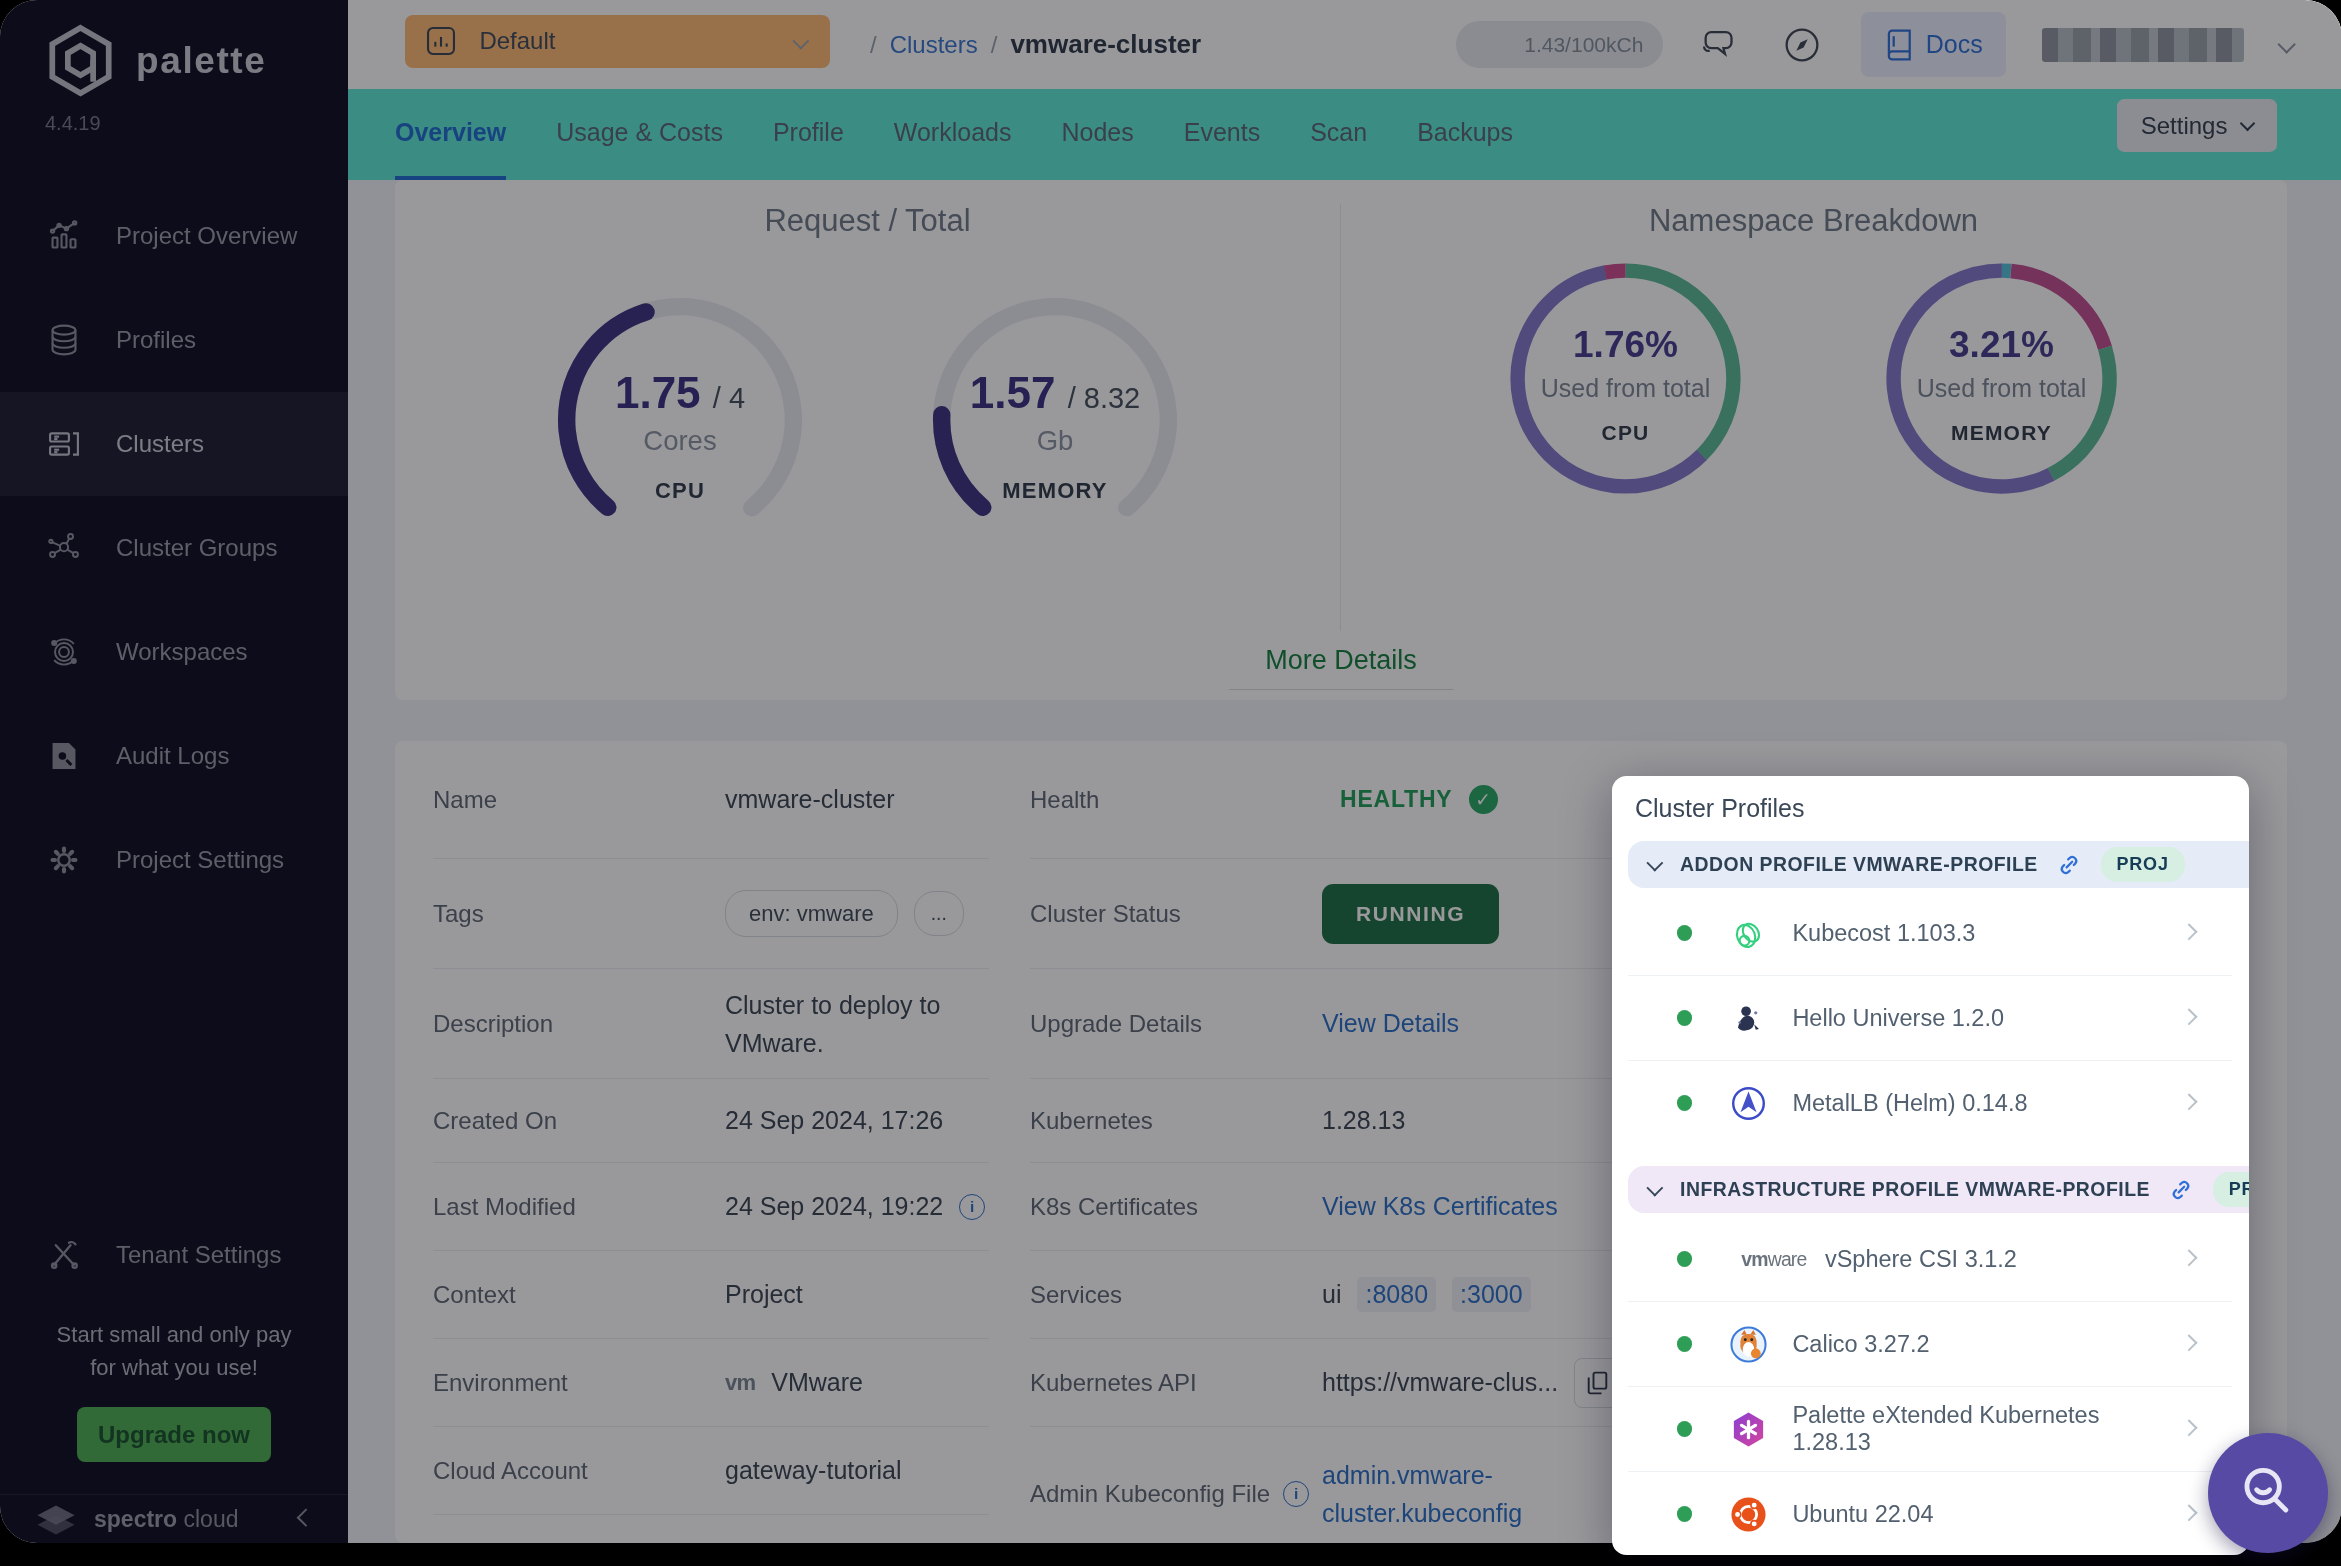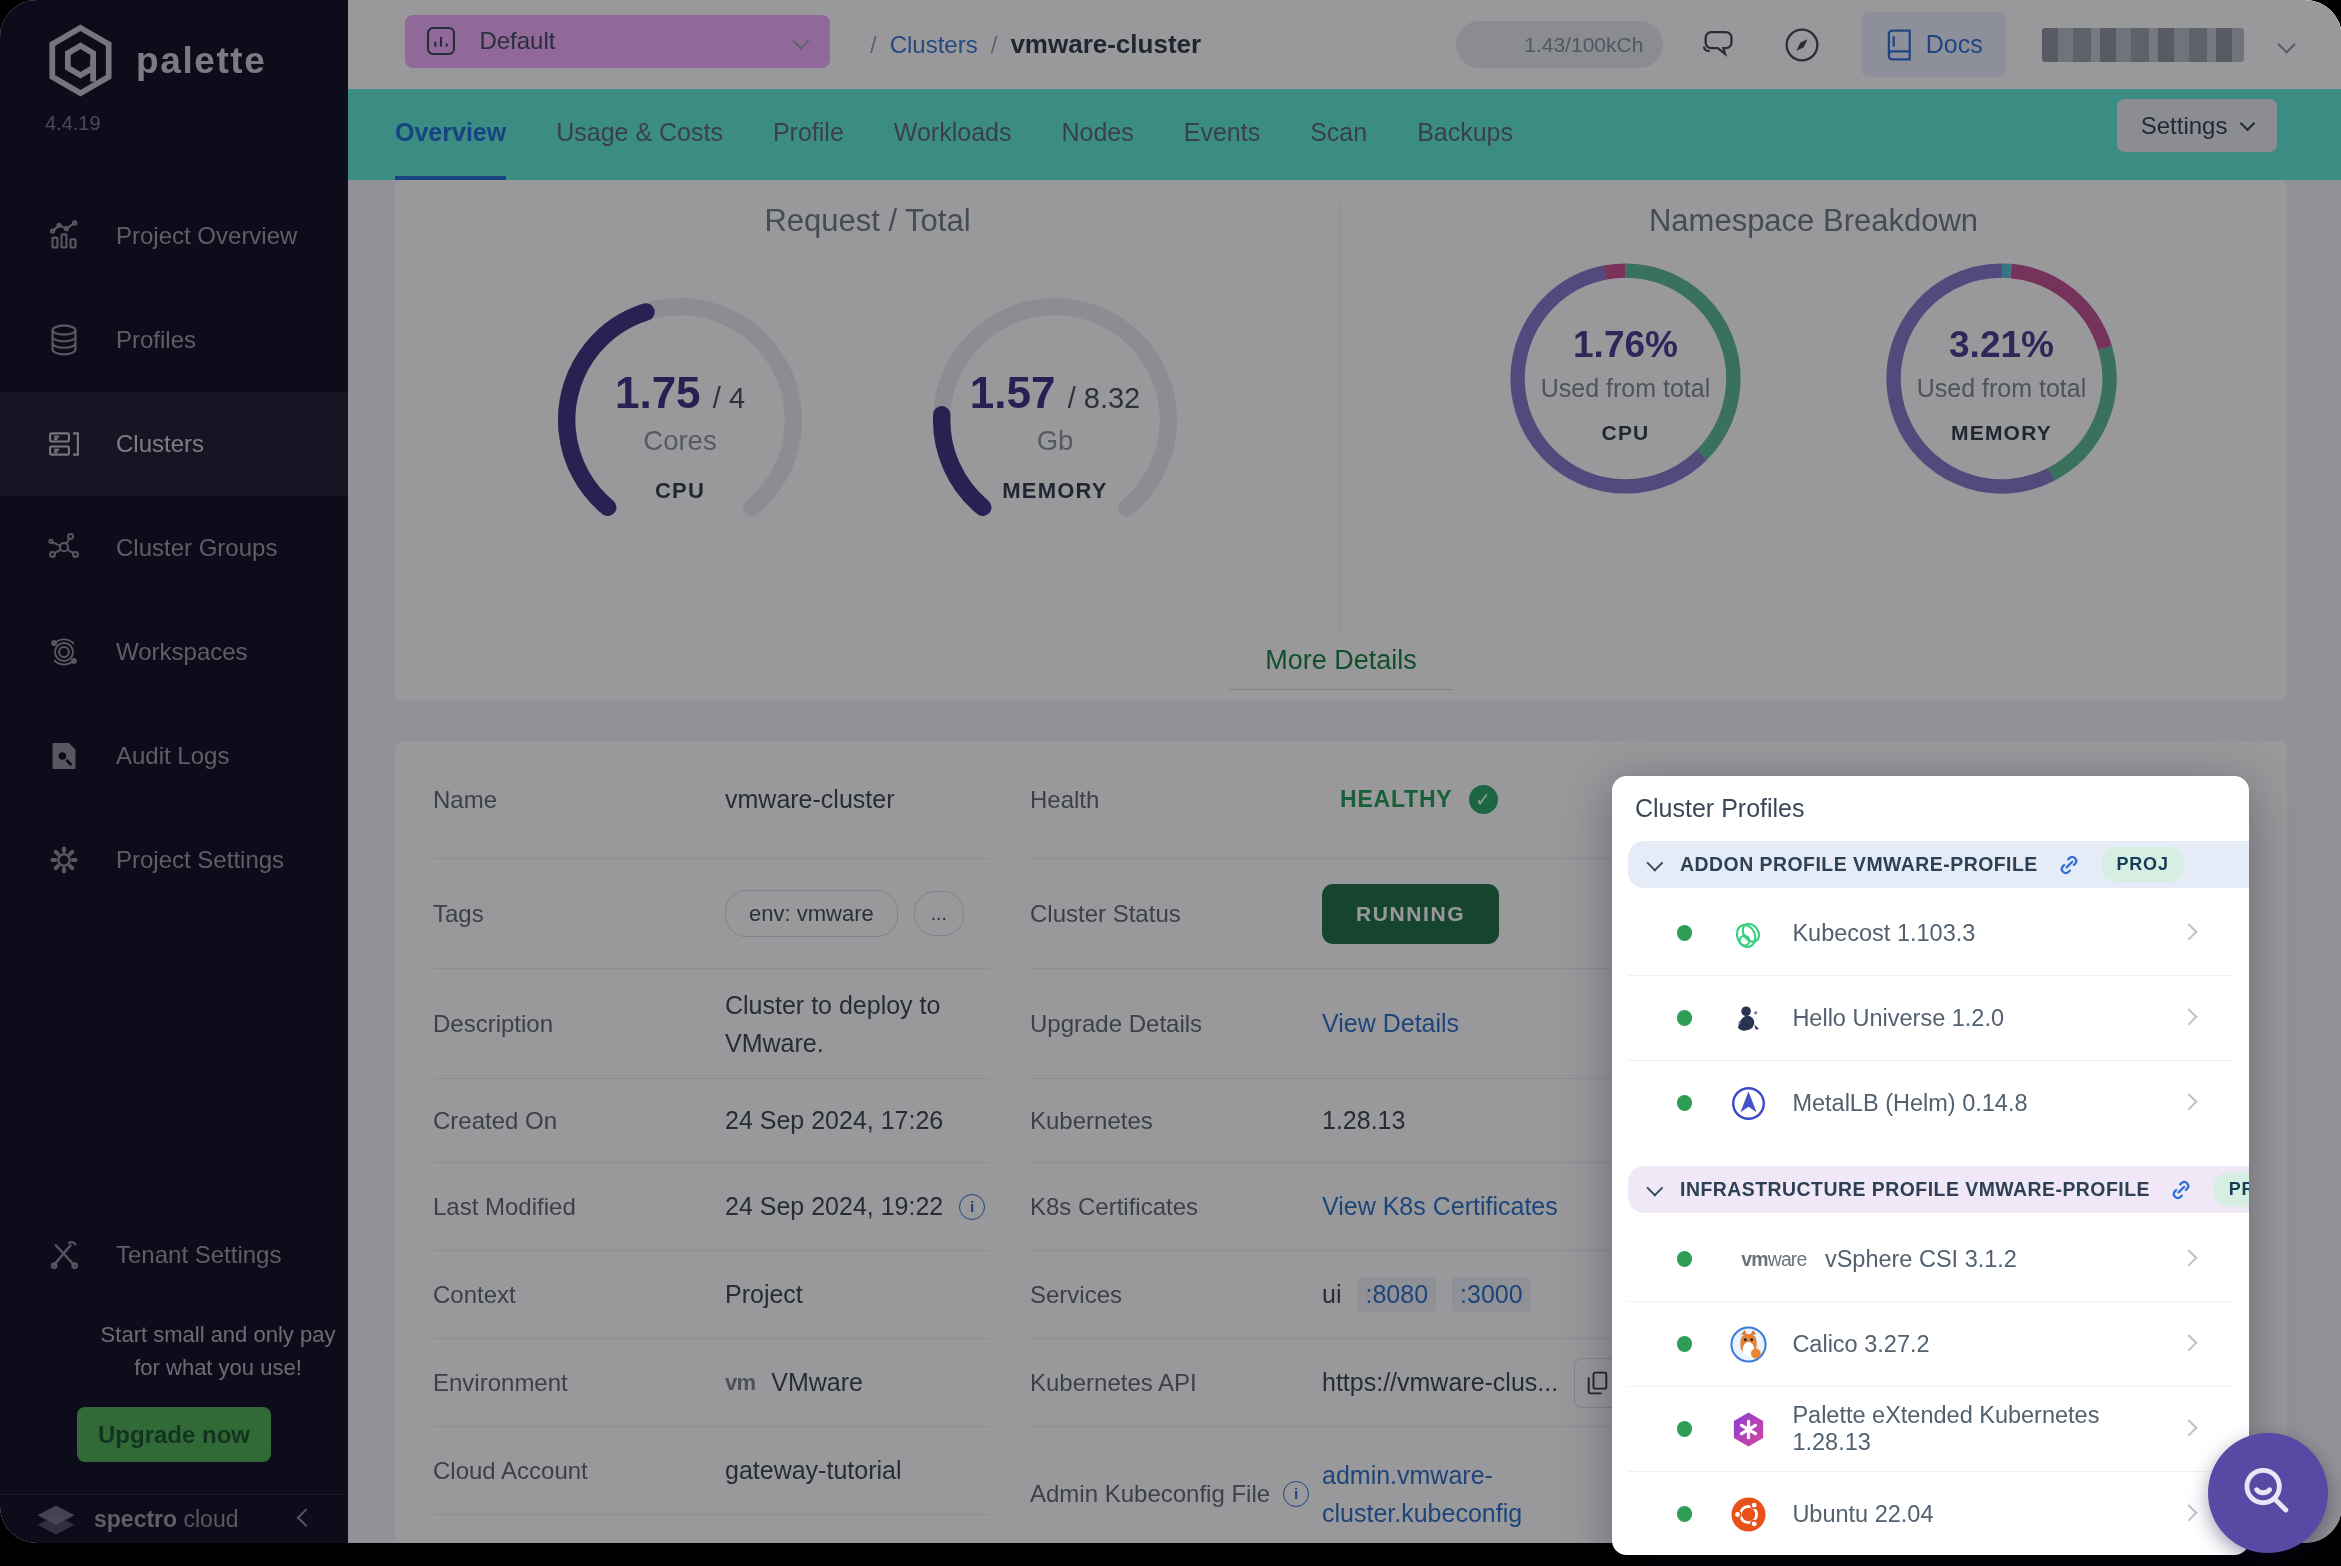--- a/index.html
+++ b/index.html
@@ -9,35 +9,35 @@
   
   .sidebar{position:absolute;left:0;top:0;width:348px;height:1543px;background:#0e0d1f;}
   .logo-row{position:absolute;left:43px;top:23px;display:flex;align-items:center;gap:18px;}
   .brand{font-size:37px;letter-spacing:1.6px;color:#cbcbd5;font-weight:600;}
   .version{position:absolute;left:45px;top:112px;font-size:20px;color:#76768a;}
   .nav{position:absolute;left:0;top:184px;width:348px;}
   .nav-item{height:104px;display:flex;align-items:center;gap:34px;padding-left:45px;color:#9a9aa6;font-size:24px;cursor:pointer;}
   .nav-item.active{background:#1e1d31;color:#cfcfd9;}
   .nav-icon{width:37px;height:37px;flex:0 0 37px;display:flex;align-items:center;justify-content:center;}
   .tenant{position:absolute;top:1203px;left:0;width:348px;}
-  .promo{position:absolute;top:1318px;left:0;width:348px;text-align:center;font-size:22px;line-height:33px;color:#b2b2bf;padding-left:44px;}
+  .promo{position:absolute;top:1318px;left:0;width:348px;text-align:center;font-size:22px;line-height:33px;color:#b2b2bf;}
   .upgrade-btn{position:absolute;top:1407px;left:77px;width:194px;height:55px;background:#4cae51;border-radius:8px;border:none;color:#17522c;font-size:24px;font-weight:600;font-family:inherit;cursor:pointer;}
   .side-footer{position:absolute;top:1494px;left:0;width:348px;height:49px;border-top:0.8px solid #23223a;display:flex;align-items:center;}
   .side-footer .sf-logo{margin-left:31px;}
   .sf-text{margin-left:13px;font-size:23px;color:#8f8f9c;}
   .sf-text b{font-weight:600;color:#9b9ba8;}
   .collapse{margin-left:auto;margin-right:36px;color:#8f8f9c;}
   .chev{display:inline-block;width:11.3px;height:11.3px;border-right:2.4px solid currentColor;border-bottom:2.4px solid currentColor;}
   .chev.down{transform:rotate(45deg);}
   .chev.right{transform:rotate(-45deg);}
   .chev.left{transform:rotate(135deg);}
 
   
   .main-header{position:absolute;left:348px;top:0;width:1994px;height:89px;background:#fff;}
-  .proj-pill{position:absolute;left:57px;top:14.6px;width:425px;height:53px;background:#f0abfc;border-radius:8px;display:flex;align-items:center;cursor:pointer;}
+  .proj-pill{position:absolute;left:57px;top:14.6px;width:425px;height:53px;background:#fdba74;border-radius:8px;display:flex;align-items:center;cursor:pointer;}
   .proj-pill .p-icon{margin-left:19.4px;}
   .proj-pill .p-label{margin-left:21px;font-size:24px;color:#3f4b59;}
   .proj-pill .chev{margin-left:auto;margin-right:23px;color:#9aa2ab;width:9.7px;height:9.7px;}
   .breadcrumb{position:absolute;left:522px;top:0;height:89px;display:flex;align-items:center;gap:13px;font-size:24px;}
   .bc-sep{color:#97a1ac;}
   .bc-link{color:#3b76cc;cursor:pointer;}
   .bc-current{color:#2f3a47;font-weight:600;font-size:26px;}
   .hdr-right{position:absolute;right:49px;top:0;height:89px;display:flex;align-items:center;gap:36px;}
   .credits{width:207px;height:47px;background:#e7e9ec;border-radius:24px;display:flex;align-items:center;justify-content:flex-end;padding-right:19.4px;box-sizing:border-box;font-size:21px;color:#848e9a;cursor:pointer;}
   .hicon{width:45px;height:45px;color:#3d4654;cursor:pointer;display:flex;align-items:center;justify-content:center;}

